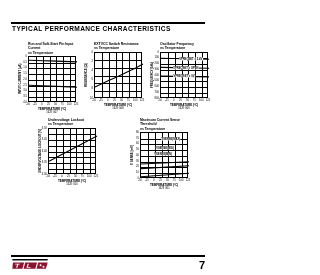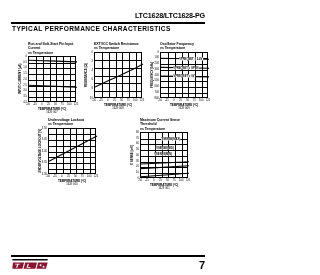--- a/index.html
+++ b/index.html
@@ -89,21 +89,20 @@
   .pageno{
     position:absolute;right:8px;bottom:4px;
     font-size:11px;font-weight:bold;line-height:11px;
   }
 </style>
 </head>
 <body>
 
 <div class="page">
 
-  <div class="hdr-title">LTC1628/LTC1628-PG</div>
   <div class="hdr-rule"></div>
   <div class="section-head">TYPICAL PERFORMANCE CHARACTERISTICS</div>
 
   <div id="charts">
       <div class="chart" style="left: 14px; top: 42px; width: 62px;">
         <div class="ch-title" style="width: 48px;">Run and Soft-Start Pin Input Current
 vs Temperature</div>
         <div class="plotwrap" style="height: 46px; width: 62px;">
           <div class="ylab" style="height: 46px;">INPUT CURRENT (µA)</div>
           <div class="yticks" style="height: 46px;">

